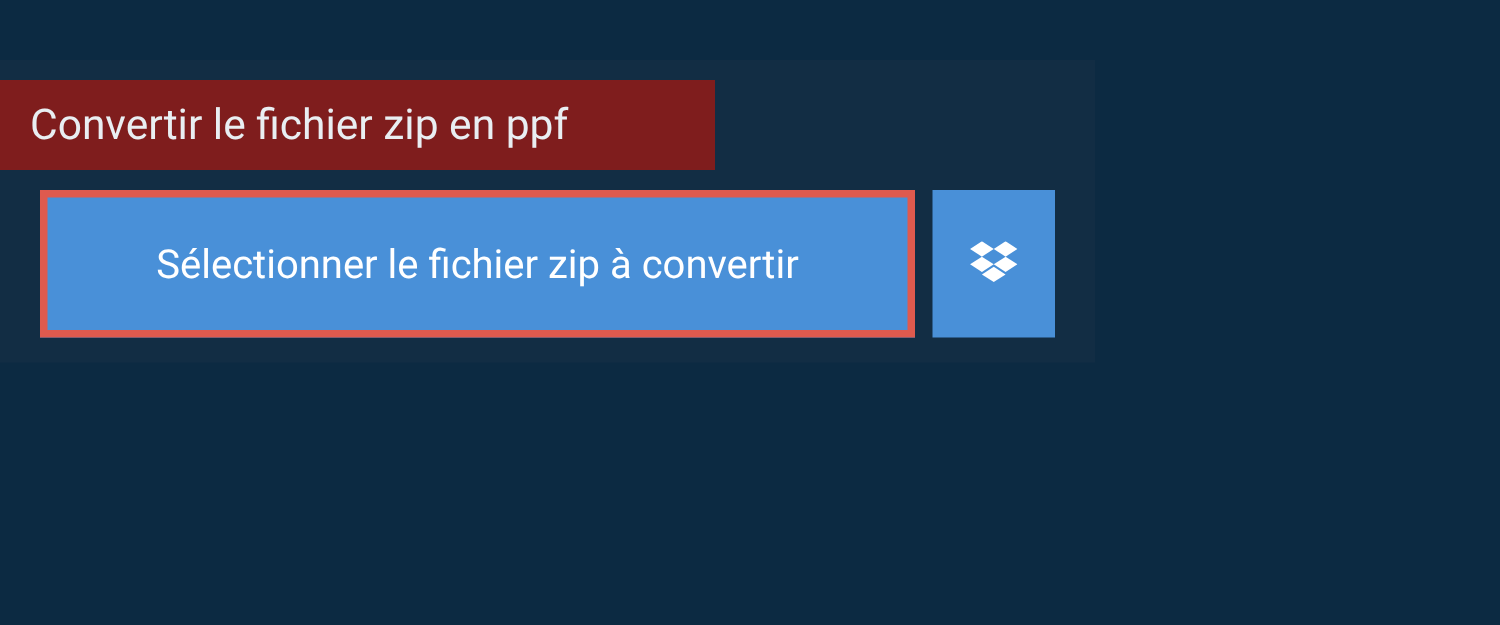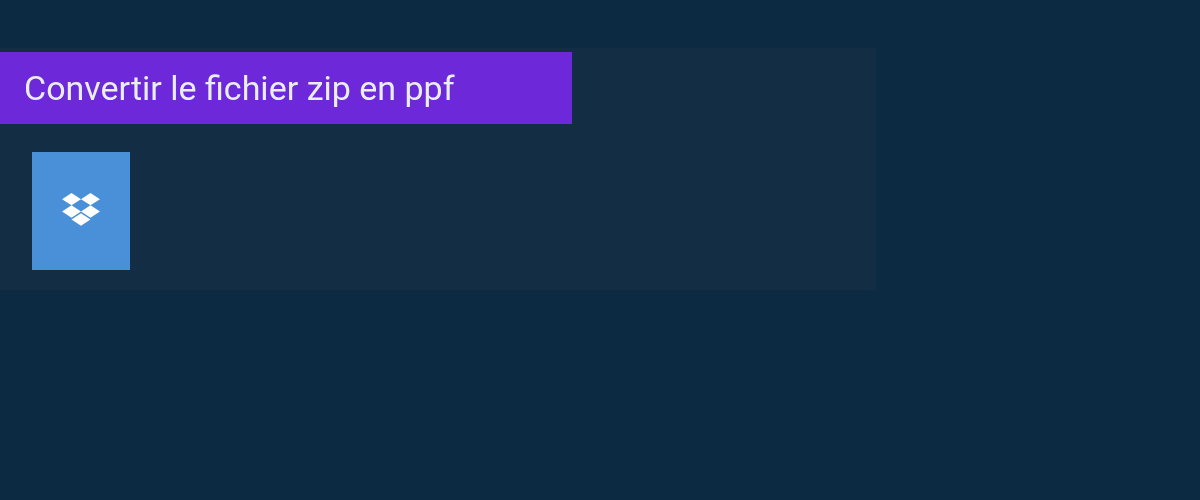--- a/index.html
+++ b/index.html
@@ -18,24 +18,24 @@
       position: absolute;
       left: 0;
       top: 48px;
       width: 876px;
       height: 242px;
       background: #122d44;
     }
     .title-bar {
       position: absolute;
       left: 0;
-      top: 4px;
+      top: 16px;
       width: 572px;
       height: 72px;
-      background: #6d28d9;
+      background: #7f1d1d;
       display: flex;
       align-items: center;
       padding-left: 24px;
     }
     .title-text {
       color: #e9eef2;
       font-size: 34px;
       font-weight: 400;
     }
     .button-row {
@@ -77,20 +77,23 @@
     }
   </style>
 </head>
 <body>
 
 <div class="panel">
   <div class="title-bar">
     <span class="title-text">Convertir le fichier zip en ppf</span>
   </div>
   <div class="button-row">
+    <div class="select-button">
+      <span class="select-button-label">Sélectionner le fichier zip à convertir</span>
+    </div>
     <div class="dropbox-button">
       <svg class="dropbox-icon" viewBox="0 0 40 38" fill="#ffffff">
         <path d="M10 0 L20 6.5 L10 13 L0 6.5 Z"></path>
         <path d="M30 0 L40 6.5 L30 13 L20 6.5 Z"></path>
         <path d="M10 13 L20 19.5 L10 26 L0 19.5 Z"></path>
         <path d="M30 13 L40 19.5 L30 26 L20 19.5 Z"></path>
         <path d="M20 21.5 L30 28 L20 34.5 L10 28 Z"></path>
       </svg>
     </div>
   </div>

